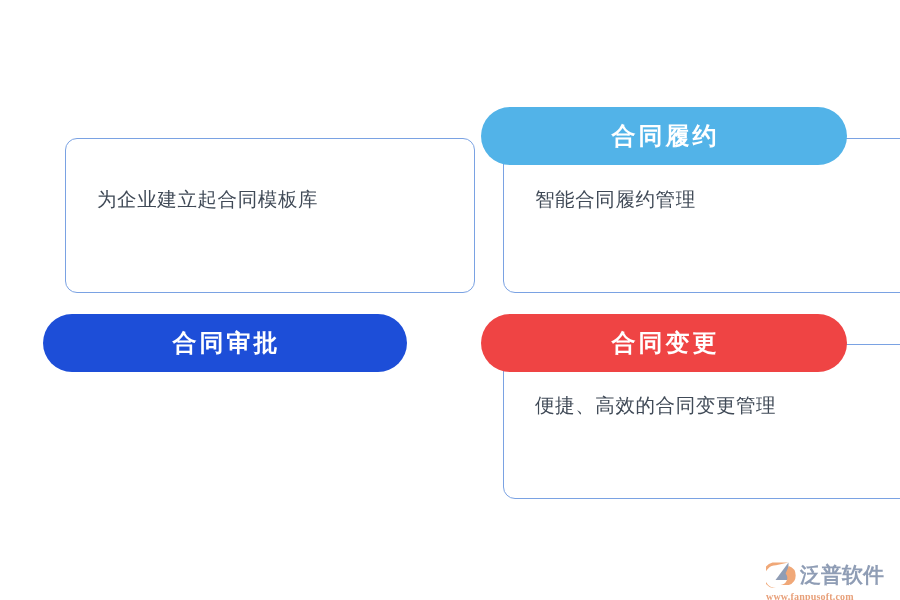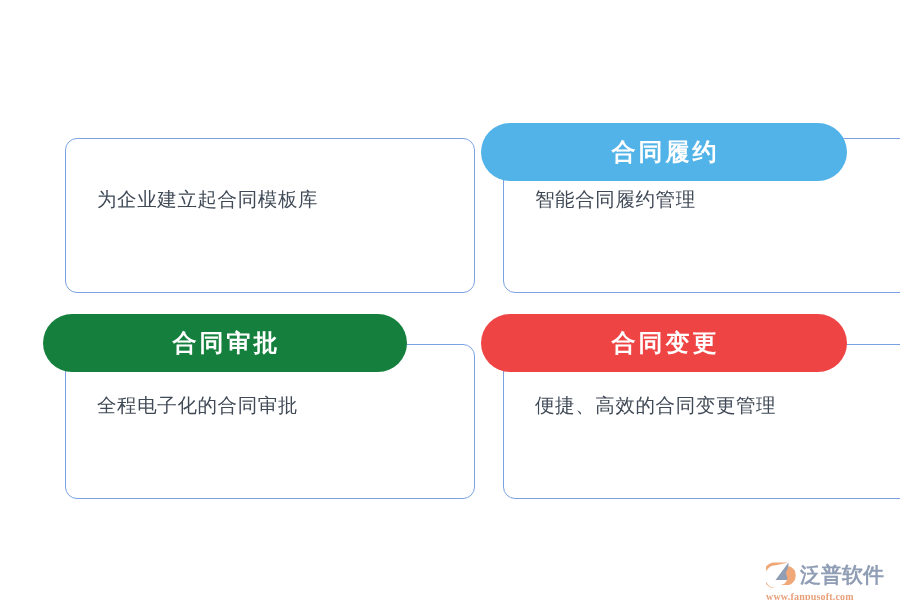--- a/index.html
+++ b/index.html
@@ -64,22 +64,22 @@
     justify-content: center;
     color: #ffffff;
     font-size: 24px;
     font-weight: bold;
     letter-spacing: 3px;
     text-indent: 3px;
     z-index: 3;
     white-space: nowrap;
   }
   .card-pill.p0 { left: 43px;  top: 108px; width: 364px; background: #5b8fe0; }
-  .card-pill.p1 { left: 481px; top: 123px; width: 366px; background: #52b3e8; }
-  .card-pill.p2 { left: 43px;  top: 314px; width: 364px; background: #15803d; }
+  .card-pill.p1 { left: 481px; top: 107px; width: 366px; background: #52b3e8; }
+  .card-pill.p2 { left: 43px;  top: 314px; width: 364px; background: #1d4ed8; }
   .card-pill.p3 { left: 481px; top: 314px; width: 366px; background: #ef4444; }
 
   
   .watermark {
     position: absolute;
     left: 766px;
     top: 560px;
     width: 130px;
     height: 48px;
   }
@@ -120,23 +120,20 @@
 
     <div class="feature-card c0">
       <div class="card-desc">为企业建立起合同模板库</div>
     </div>
 
     <div class="feature-card c1">
       <div class="card-desc">智能合同履约管理</div>
     </div>
     <div class="card-pill p1">合同履约</div>
 
-    <div class="feature-card c2">
-      <div class="card-desc">全程电子化的合同审批</div>
-    </div>
     <div class="card-pill p2">合同审批</div>
 
     <div class="feature-card c3">
       <div class="card-desc">便捷、高效的合同变更管理</div>
     </div>
     <div class="card-pill p3">合同变更</div>
 
   </div>
 
   <div class="watermark">

